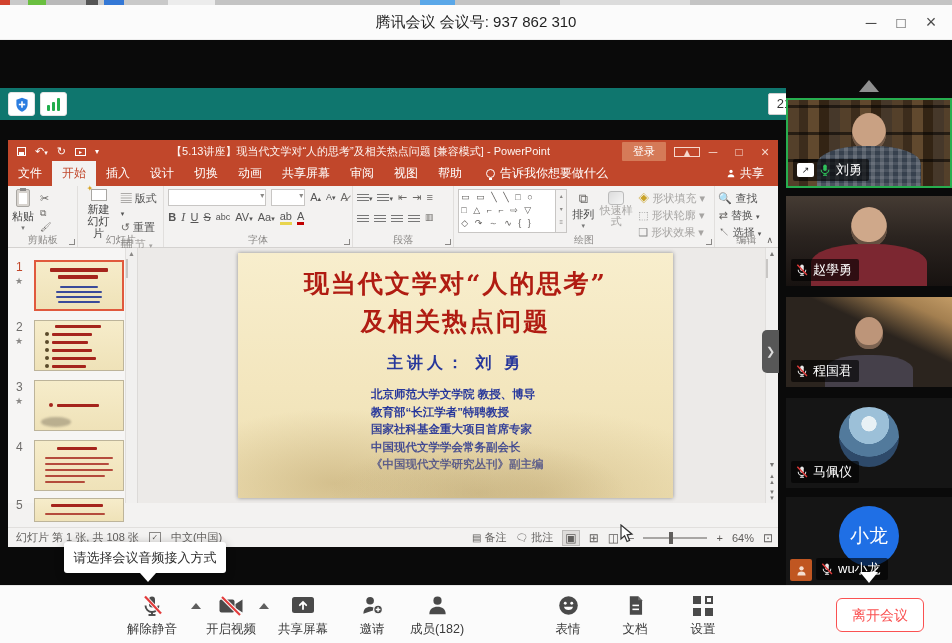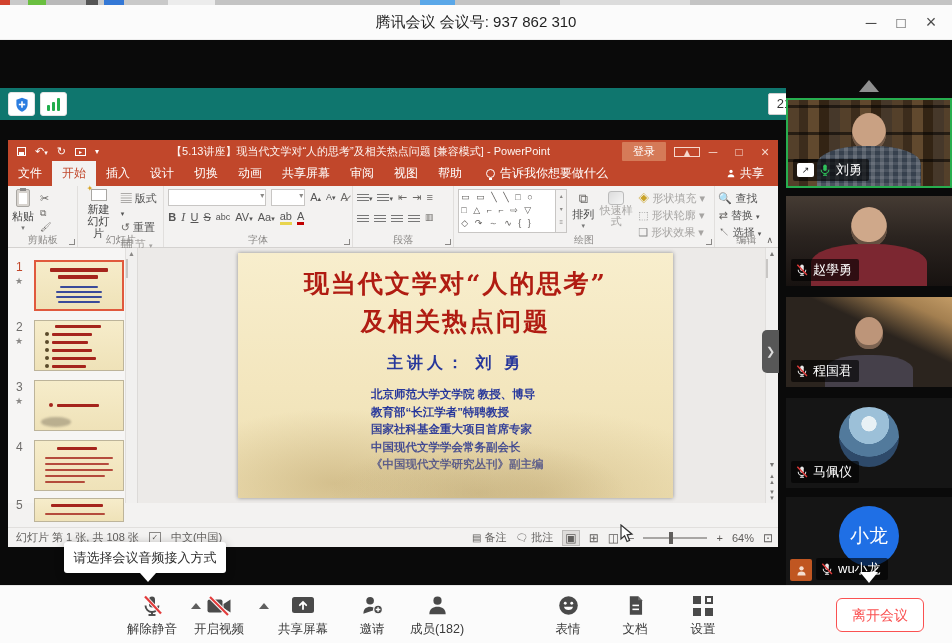--- a/index.html
+++ b/index.html
@@ -609,21 +609,21 @@
             <line x1="12" y1="18" x2="12" y2="21" stroke="#4a4a4a" stroke-width="1.9"></line>
             <line x1="8.5" y1="21" x2="15.5" y2="21" stroke="#4a4a4a" stroke-width="1.9"></line>
             <line x1="5" y1="2.5" x2="21" y2="19.5" stroke="#fbfbfb" stroke-width="4"></line>
             <line x1="5" y1="2.5" x2="21" y2="19.5" stroke="#e23b3b" stroke-width="2.2"></line>
           </svg>
       </span>
       <span>解除静音</span>
     </div>
     <span class="caret" style="left:191px;"></span>
 
-    <div class="bbtn" style="left:184px;">
+    <div class="bbtn" style="left:196px;">
       <span class="bicon">
         <svg width="26" height="22" viewBox="0 0 26 22">
             <rect x="1.5" y="4.5" width="15" height="13" rx="2" fill="#4a4a4a"></rect>
             <path d="M17.5 9 L24.5 4.5 V17.5 L17.5 13 Z" fill="#4a4a4a"></path>
             <line x1="4" y1="2" x2="22" y2="20" stroke="#fbfbfb" stroke-width="4"></line>
             <line x1="4" y1="2" x2="22" y2="20" stroke="#e23b3b" stroke-width="2.2"></line>
           </svg>
       </span>
       <span>开启视频</span>
     </div>

